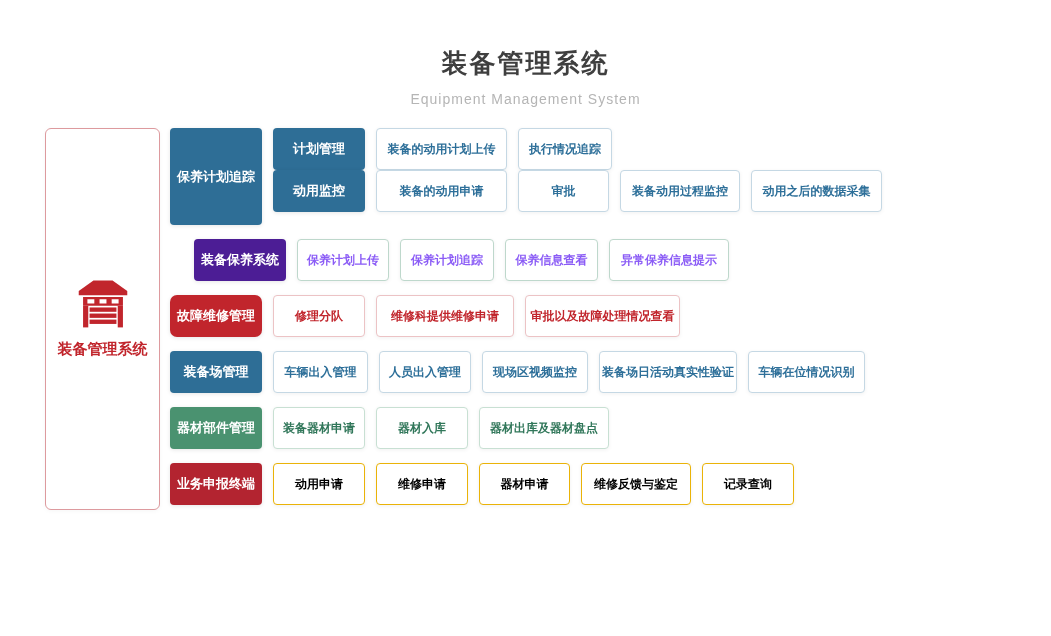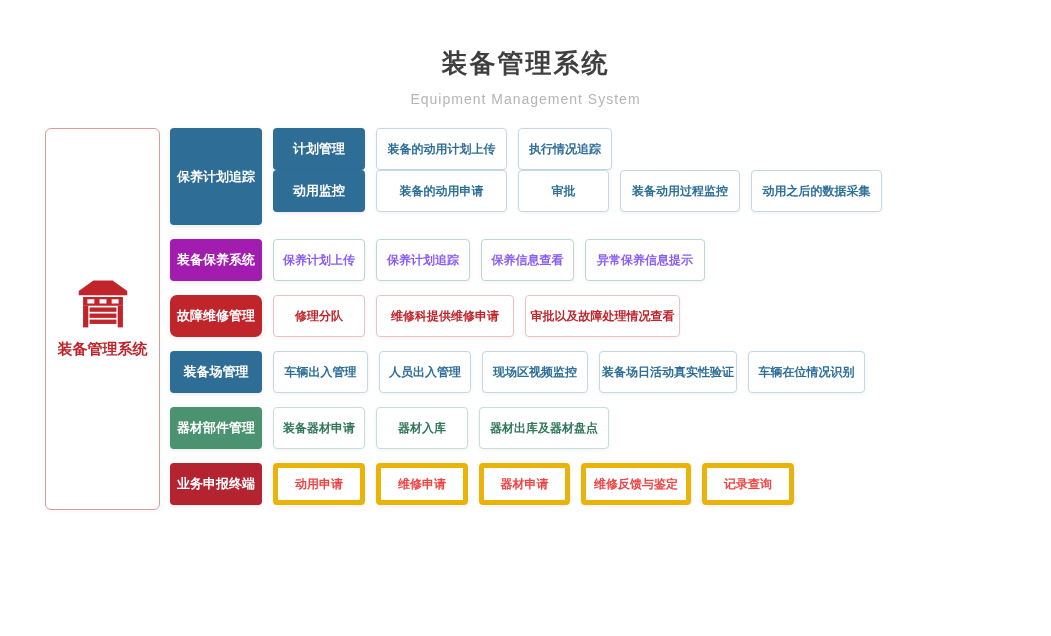--- a/index.html
+++ b/index.html
@@ -21,29 +21,29 @@
   .subcol{display:flex;flex-direction:column;}
   .row{display:flex;gap:11px;}
   .cat{width:92px;height:42px;border-radius:4px;color:#fff;font-size:13px;font-weight:bold;
        display:flex;align-items:center;justify-content:center;white-space:nowrap;
        box-shadow:0 1px 4px rgba(0,0,0,.10);}
   .cat-tall{height:97px;}
   .leaf{height:42px;background:#fff;border-radius:4px;font-size:12px;font-weight:bold;
         display:flex;align-items:center;justify-content:center;white-space:nowrap;
         box-shadow:0 1px 4px rgba(0,0,0,.06);box-sizing:border-box;}
   .bg-blue{background:#2e6e96;}
-  .bg-dgreen{background:#a21caf;}
+  .bg-dgreen{background:#4c1d95;margin-left:24px;}
   .bg-red{background:#c1252c;border-radius:7px;}
   .bg-green{background:#4a9270;}
   .bg-dred{background:#b32430;}
   .t-blue{color:#2d6f99;border:1px solid #c5d8e4;}
   .t-dgreen{color:#8b5cf6;border:1px solid #bed8cc;}
   .t-red{color:#c1252c;border:1px solid #ecc3c5;}
   .t-green{color:#31775a;border:1px solid #c8e0d3;}
-  .t-dred{color:#ef4444;border:5px solid #eab308;}
+  .t-dred{color:#000000;border:1px solid #eab308;}
 </style>
 </head>
 <body>
 
 <div class="page">
 
   <div class="header">
     <h1 class="title">装备管理系统</h1>
     <div class="subtitle">Equipment Management System</div>
   </div>

